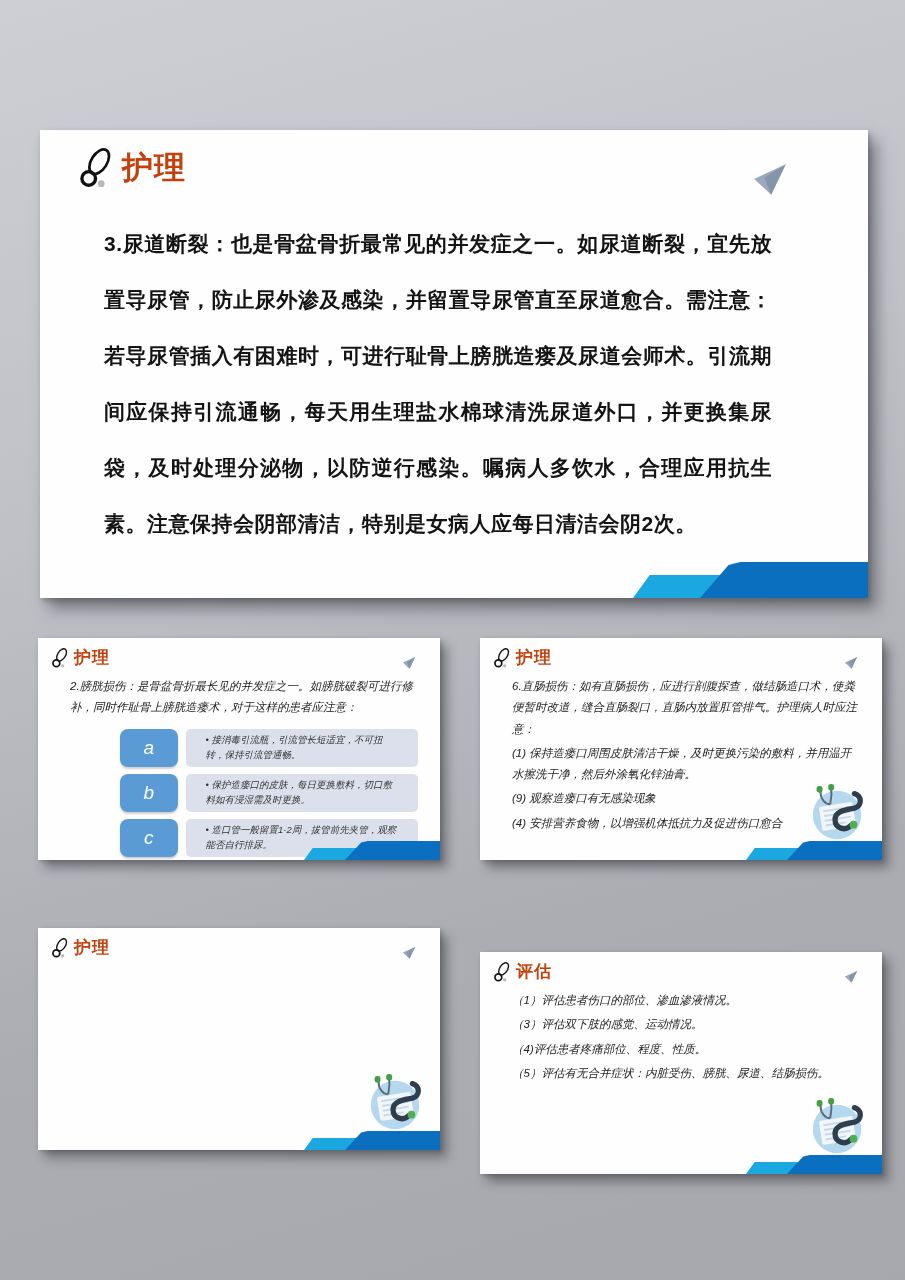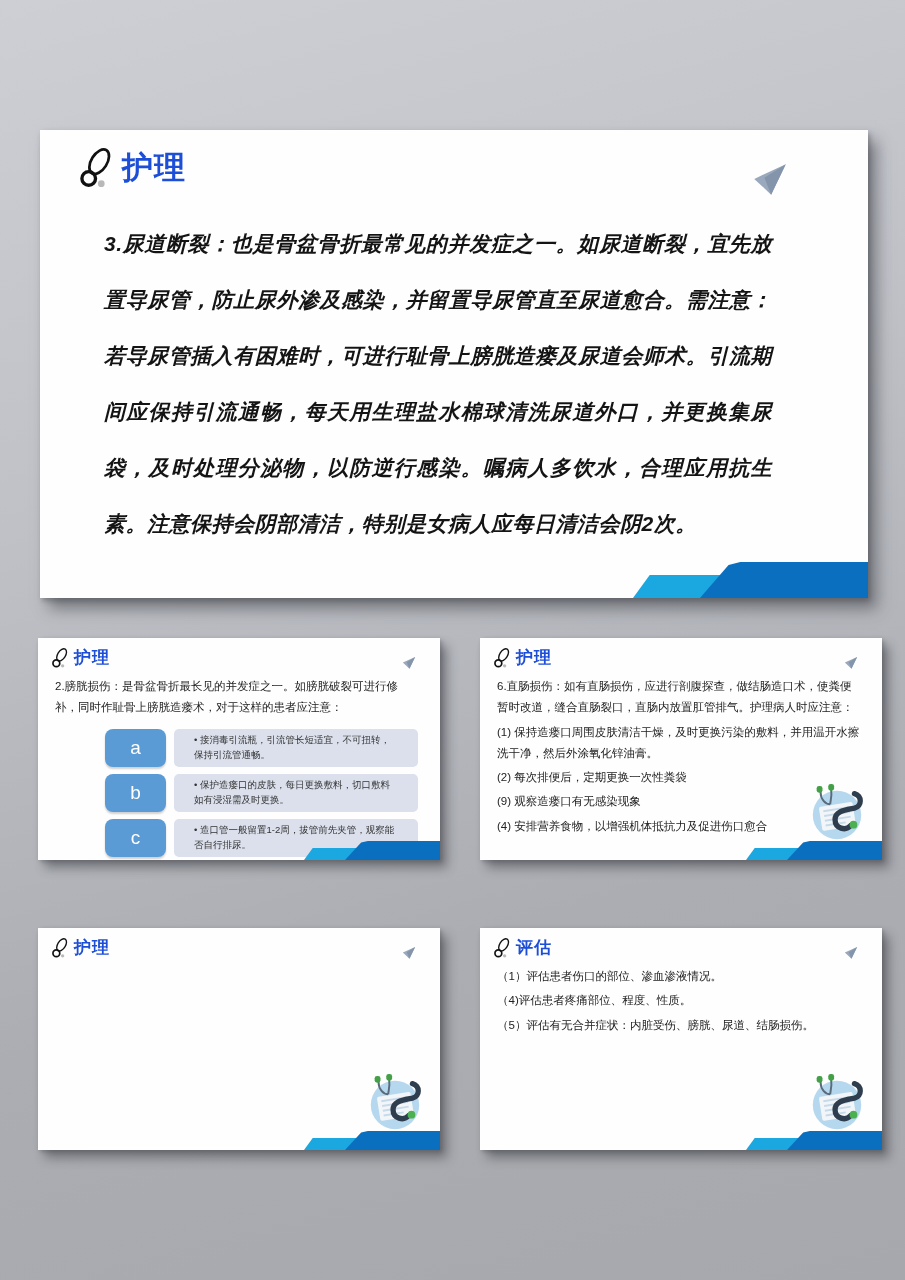--- a/index.html
+++ b/index.html
@@ -9,53 +9,53 @@
     font-family:"Liberation Sans","DejaVu Sans",sans-serif;
   }
   .slide{
     position:absolute;background:#fefefe;
     box-shadow:9px 11px 14px rgba(55,57,63,.5), 2px 3px 5px rgba(55,57,63,.35);
   }
   
   .slide.main{left:40px;top:130px;width:828px;height:468px;}
   .hdr{display:flex;align-items:center;gap:8px;}
   .main .hdr{padding:16px 0 0 36px;}
-  .hdr-title{font-weight:800;color:#1d4ed8;letter-spacing:1px;}
+  .hdr-title{font-weight:800;color:#c2410c;letter-spacing:1px;}
   .main .hdr-title{font-size:31px;}
   .steth-icon{display:inline-block;line-height:0;}
   .main .steth-icon svg{width:38px;height:44px;}
   .plane-icon{position:absolute;line-height:0;}
   .main .plane-icon{right:80px;top:32px;width:36px;height:34px;}
   .main-body{
     margin:26px 34px 0 64px;width:668px;
     font-size:21px;line-height:56px;color:#141414;font-weight:600;
-    text-align:justify;letter-spacing:.5px;font-style:italic;
+    text-align:justify;letter-spacing:.5px;
   }
   
   .deco{position:absolute;right:0;bottom:0;pointer-events:none;}
   .main .deco{width:235px;height:36px;}
   .deco-light{position:absolute;left:0;bottom:0;background:#1ba7e0;transform:skewX(-36deg);transform-origin:0 100%;}
   .main .deco-light{width:118px;height:23px;}
   .deco-dark{position:absolute;right:0;bottom:0;background:#0b6fc0;
     clip-path:polygon(0 100%,17% 8%,24% 0,100% 0,100% 100%);}
   .main .deco-dark{width:168px;height:36px;}
   
   .slide.small{width:402px;height:222px;box-shadow:7px 8px 10px rgba(55,57,63,.48),2px 2px 4px rgba(55,57,63,.3);}
   #slide-bladder{left:38px;top:638px;}
   #slide-rectum{left:480px;top:638px;}
   #slide-nerve{left:38px;top:928px;}
-  #slide-assess{left:480px;top:928px;}
+  #slide-assess{left:480px;top:952px;}
   .small .hdr{padding:8px 0 0 12px;gap:5px;}
   .small .hdr-title{font-size:17px;}
   .small .steth-icon svg{width:19px;height:22px;}
   .small .plane-icon{right:24px;top:18px;width:14px;height:13px;}
   .small .deco{width:136px;height:19px;}
   .small .deco-light{width:61px;height:12px;}
   .small .deco-dark{width:95px;height:19px;}
-  .sl-body{position:relative;margin:7px 22px 0 17px;font-size:11.5px;line-height:1.85;color:#222;}
+  .sl-body{position:relative;margin:7px 22px 0 32px;font-size:11.5px;line-height:1.85;color:#222;font-style:italic;}
   .sl-body p{margin:0 0 3px;}
   .sl-intro{color:#1c1c1c;}
   
   .abc-rows{margin:10px 0 0 50px;}
   .abc-row{display:flex;align-items:stretch;gap:8px;margin-bottom:7px;}
   .abc-btn{
     width:64px;min-height:38px;background:#5b9bd5;border-radius:8px;color:#fff;
     display:flex;align-items:center;justify-content:center;font-size:19px;
     box-shadow:0 2px 2px rgba(0,0,0,.18);
   }
@@ -167,21 +167,20 @@
     <span class="hdr-title">护理</span>
   </div>
   <span class="plane-icon">
     <svg viewBox="0 0 32 32">
         <use href="#plane"></use>
       </svg>
   </span>
   <div class="sl-body">
     <p class="sl-intro">6.直肠损伤：如有直肠损伤，应进行剖腹探查，做结肠造口术，使粪便暂时改道，缝合直肠裂口，直肠内放置肛管排气。护理病人时应注意：</p>
     <p>(1) 保持造瘘口周围皮肤清洁干燥，及时更换污染的敷料，并用温开水擦洗干净，然后外涂氧化锌油膏。</p>
-    <p>(2) 每次排便后，定期更换一次性粪袋</p>
     <p>(9) 观察造瘘口有无感染现象</p>
     <p>(4) 安排营养食物，以增强机体抵抗力及促进伤口愈合</p>
   </div>
   <span class="badge-icon">
     <svg viewBox="0 0 64 64">
         <use href="#badge"></use>
       </svg>
   </span>
   <div class="deco">
     <div class="deco-light"></div>
@@ -223,20 +222,21 @@
     </span>
     <span class="hdr-title">评估</span>
   </div>
   <span class="plane-icon">
     <svg viewBox="0 0 32 32">
         <use href="#plane"></use>
       </svg>
   </span>
   <div class="sl-body">
     <p>（1）评估患者伤口的部位、渗血渗液情况。</p>
+    <p>（3）评估双下肢的感觉、运动情况。</p>
     <p>（4)评估患者疼痛部位、程度、性质。</p>
     <p>（5）评估有无合并症状：内脏受伤、膀胱、尿道、结肠损伤。</p>
   </div>
   <span class="badge-icon">
     <svg viewBox="0 0 64 64">
         <use href="#badge"></use>
       </svg>
   </span>
   <div class="deco">
     <div class="deco-light"></div>

